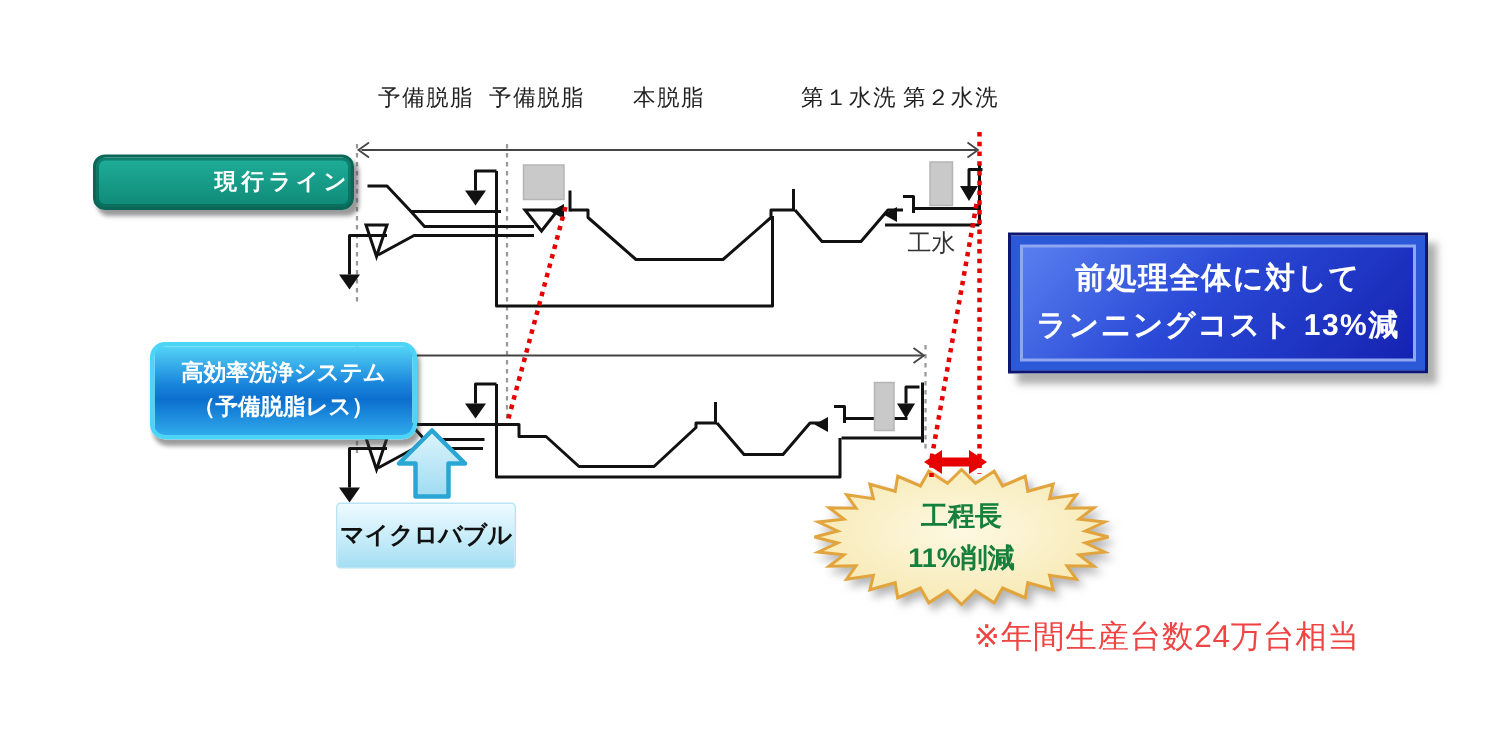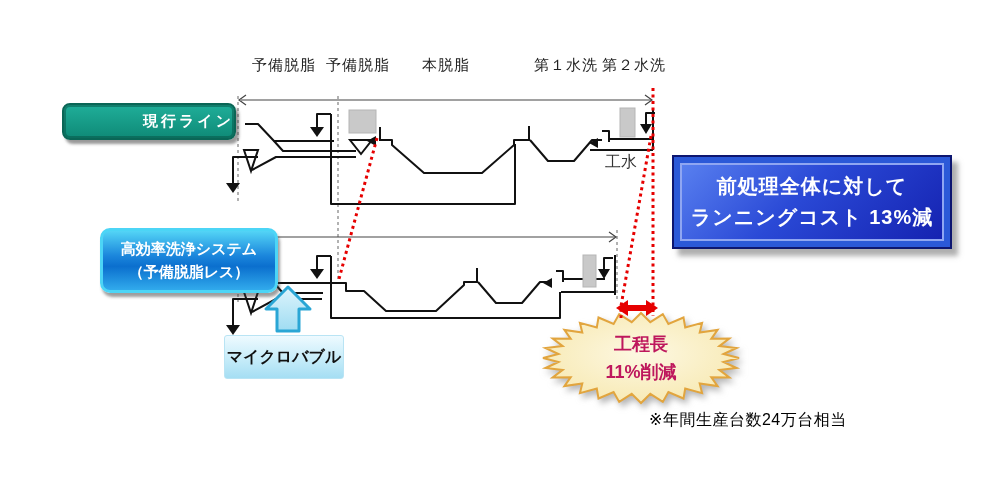--- a/index.html
+++ b/index.html
@@ -23,22 +23,22 @@
          border:1px solid #b9e4f4;border-radius:3px;
          display:flex;align-items:center;justify-content:center;
          font-size:16px;font-weight:bold;color:#111;}
   .result-box{position:absolute;left:672px;top:155px;width:280px;height:94px;box-sizing:border-box;
          background:linear-gradient(135deg,#5d85f2 0%,#2a49d6 45%,#131fae 100%);
          border:2px solid #0d1670;
          box-shadow:inset 0 0 0 6px #2b59d8,inset 0 0 0 8px #8fa6f2,6px 7px 5px rgba(110,110,110,.55);
          display:flex;flex-direction:column;justify-content:center;align-items:center;
          color:#fff;font-weight:bold;font-size:20px;line-height:1.55;letter-spacing:1px;text-align:center;}
   .burst-text{position:absolute;left:556px;top:331px;width:170px;text-align:center;
-         font-size:18px;font-weight:bold;line-height:1.55;color:#be185d;}
-  .footnote{position:absolute;left:649px;top:410px;font-size:16px;color:#000000;letter-spacing:.5px;}
+         font-size:18px;font-weight:bold;line-height:1.55;color:#15803d;}
+  .footnote{position:absolute;left:649px;top:410px;font-size:21px;color:#ef4444;letter-spacing:.5px;}
   .wline{stroke:#111;stroke-width:2;fill:none;stroke-linejoin:round;}
   .dashv{stroke:#999;stroke-width:1.5;fill:none;stroke-dasharray:3 3;}
   .dim{stroke:#444;stroke-width:1.2;fill:none;}
   .red{stroke:#e60000;stroke-width:3;fill:none;stroke-dasharray:3 3.5;}
   .blk{fill:#111;stroke:none;}
   .gbox{fill:#c9c9c9;stroke:#b5b5b5;stroke-width:1;}
 </style>
 </head>
 <body>
 

